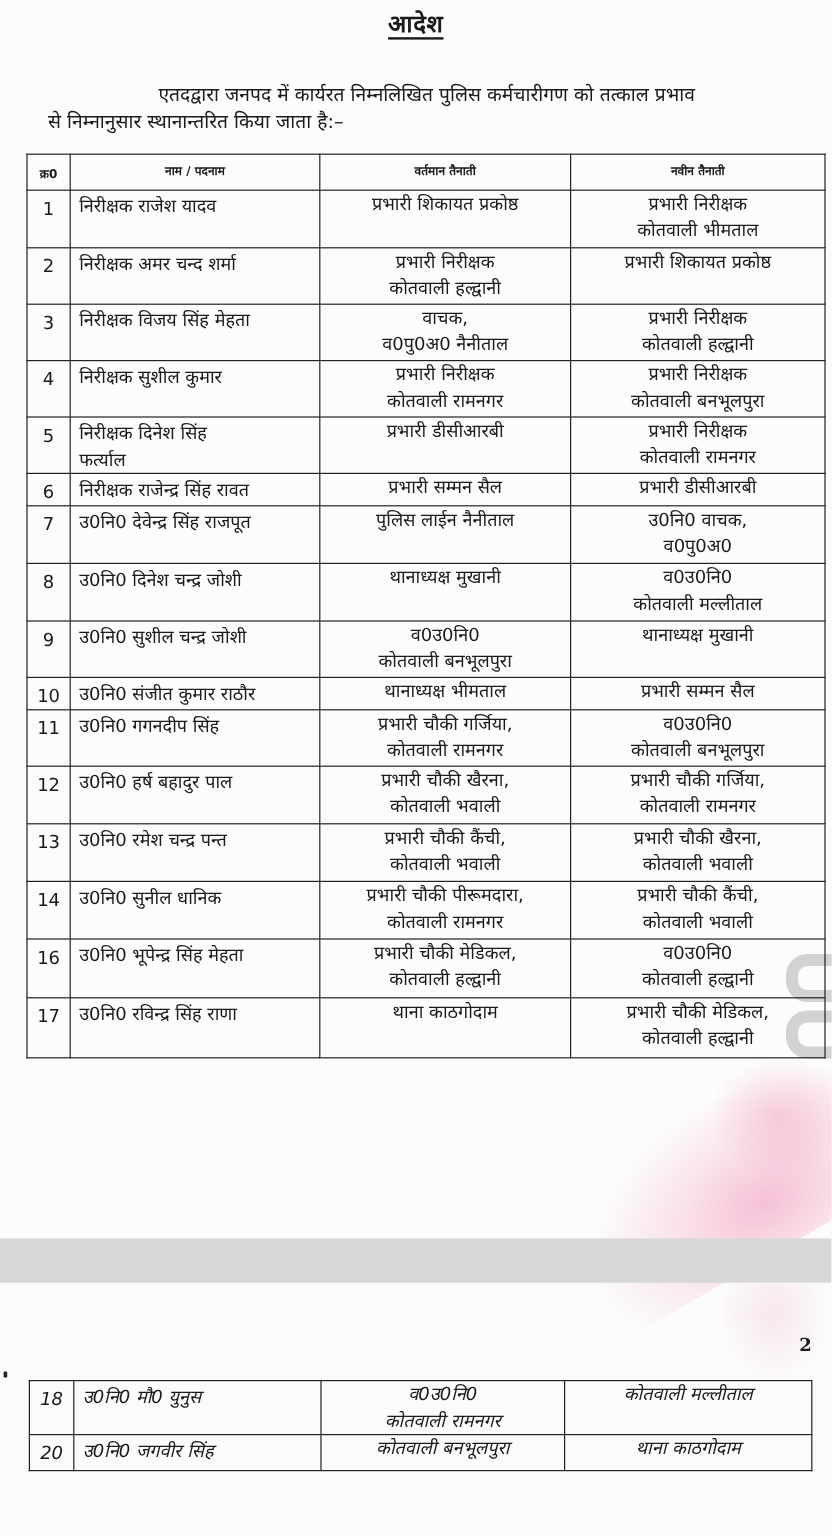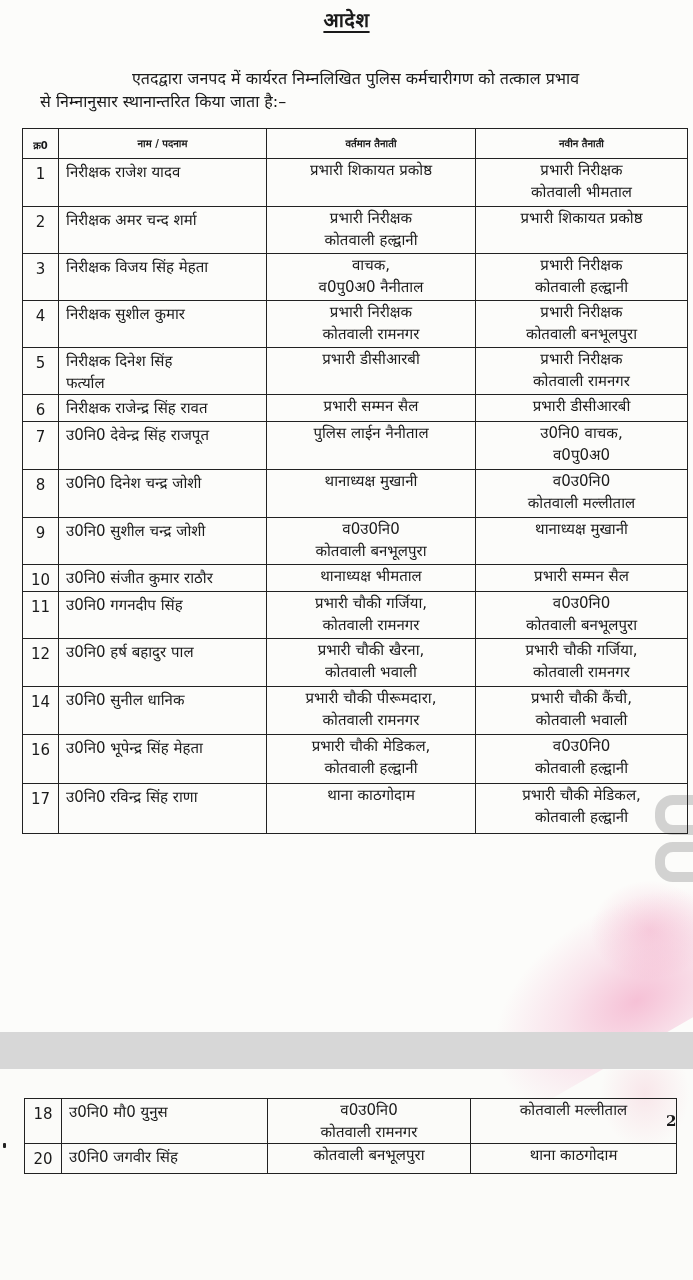--- a/index.html
+++ b/index.html
@@ -48,21 +48,21 @@
   table.order td, table.order th {
     border: 1.5px solid #222; padding: 0 4px; vertical-align: top;
     font-size: 15px; line-height: 22px; font-weight: normal; overflow: hidden;
   }
   table.order th { vertical-align: middle; font-size: 10px; font-weight: bold; }
   .c-sno { text-align: center; font-weight: bold; font-size: 14px; padding-top: 4px !important; }
   .c-name { text-align: left; padding-left: 7px !important; padding-top: 2px !important; }
   .c-cur, .c-new { text-align: center; }
   .cell-line { display: block; white-space: nowrap; }
   #t1 { left: 22px; top: 128px; width: 665px; }
-  #t2 { left: 24px; top: 1098px; width: 652px; }
+  #t2 { left: 24px; top: 1150px; width: 652px; font-style: italic; }
   .page-num {
     position: absolute; left: 666px; top: 1112px; font-family: "DejaVu Serif", serif;
     font-weight: bold; font-size: 15px;
   }
   .dot { position: absolute; left: 3px; top: 1143px; width: 3px; height: 5px; background: #222; border-radius: 1px; }
   .wm {
     position: absolute; left: 655px; width: 60px; height: 40px; border: 10px solid rgba(160,160,160,0.45);
     border-radius: 18px; box-sizing: border-box;
   }
   .wm.a { top: 795px; } .wm.b { top: 842px; }
@@ -253,20 +253,34 @@
         <td class="c-cur">
           <span class="cell-line">प्रभारी चौकी खैरना,</span>
           <span class="cell-line">कोतवाली भवाली</span>
         </td>
         <td class="c-new">
           <span class="cell-line">प्रभारी चौकी गर्जिया,</span>
           <span class="cell-line">कोतवाली रामनगर</span>
         </td>
       </tr>
       <tr style="height: 48px;">
+        <td class="c-sno">13</td>
+        <td class="c-name">
+          <span class="cell-line">उ0नि0 रमेश चन्द्र पन्त</span>
+        </td>
+        <td class="c-cur">
+          <span class="cell-line">प्रभारी चौकी कैंची,</span>
+          <span class="cell-line">कोतवाली भवाली</span>
+        </td>
+        <td class="c-new">
+          <span class="cell-line">प्रभारी चौकी खैरना,</span>
+          <span class="cell-line">कोतवाली भवाली</span>
+        </td>
+      </tr>
+      <tr style="height: 48px;">
         <td class="c-sno">14</td>
         <td class="c-name">
           <span class="cell-line">उ0नि0 सुनील धानिक</span>
         </td>
         <td class="c-cur">
           <span class="cell-line">प्रभारी चौकी पीरूमदारा,</span>
           <span class="cell-line">कोतवाली रामनगर</span>
         </td>
         <td class="c-new">
           <span class="cell-line">प्रभारी चौकी कैंची,</span>

